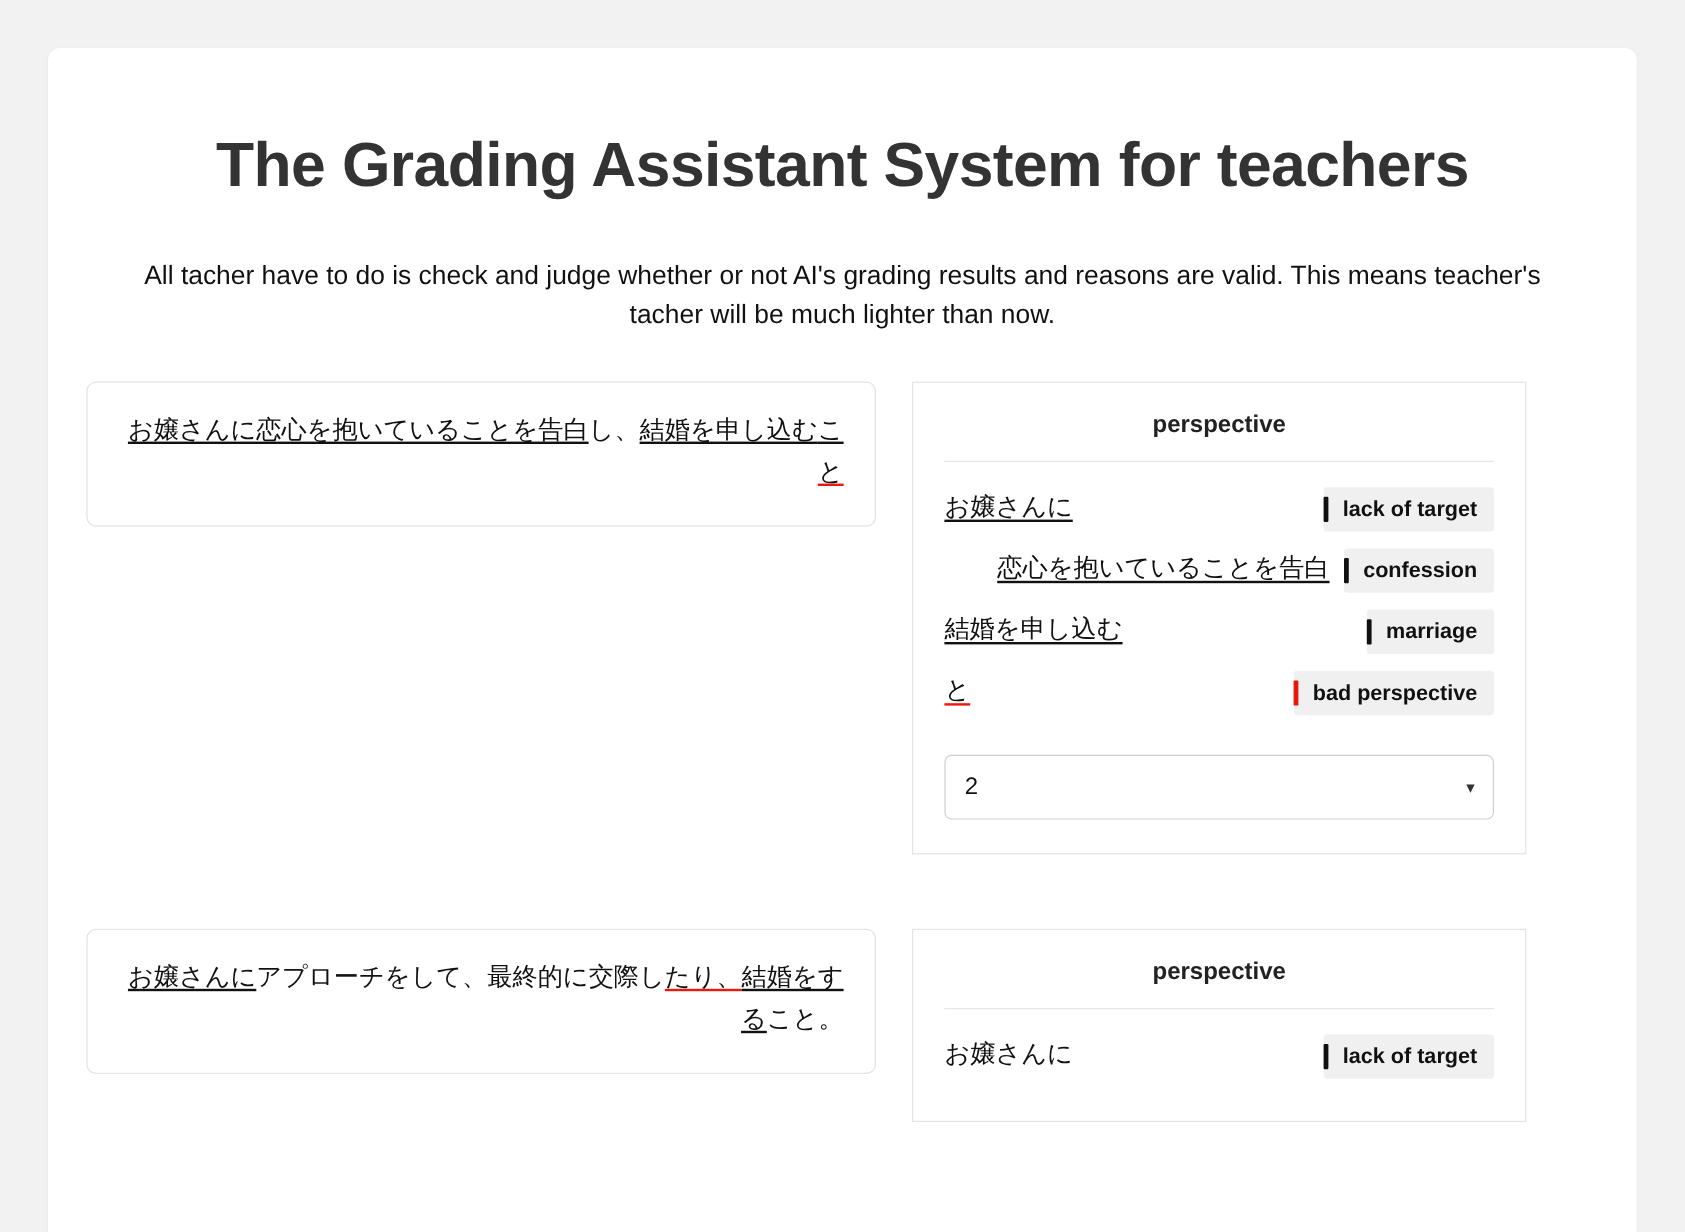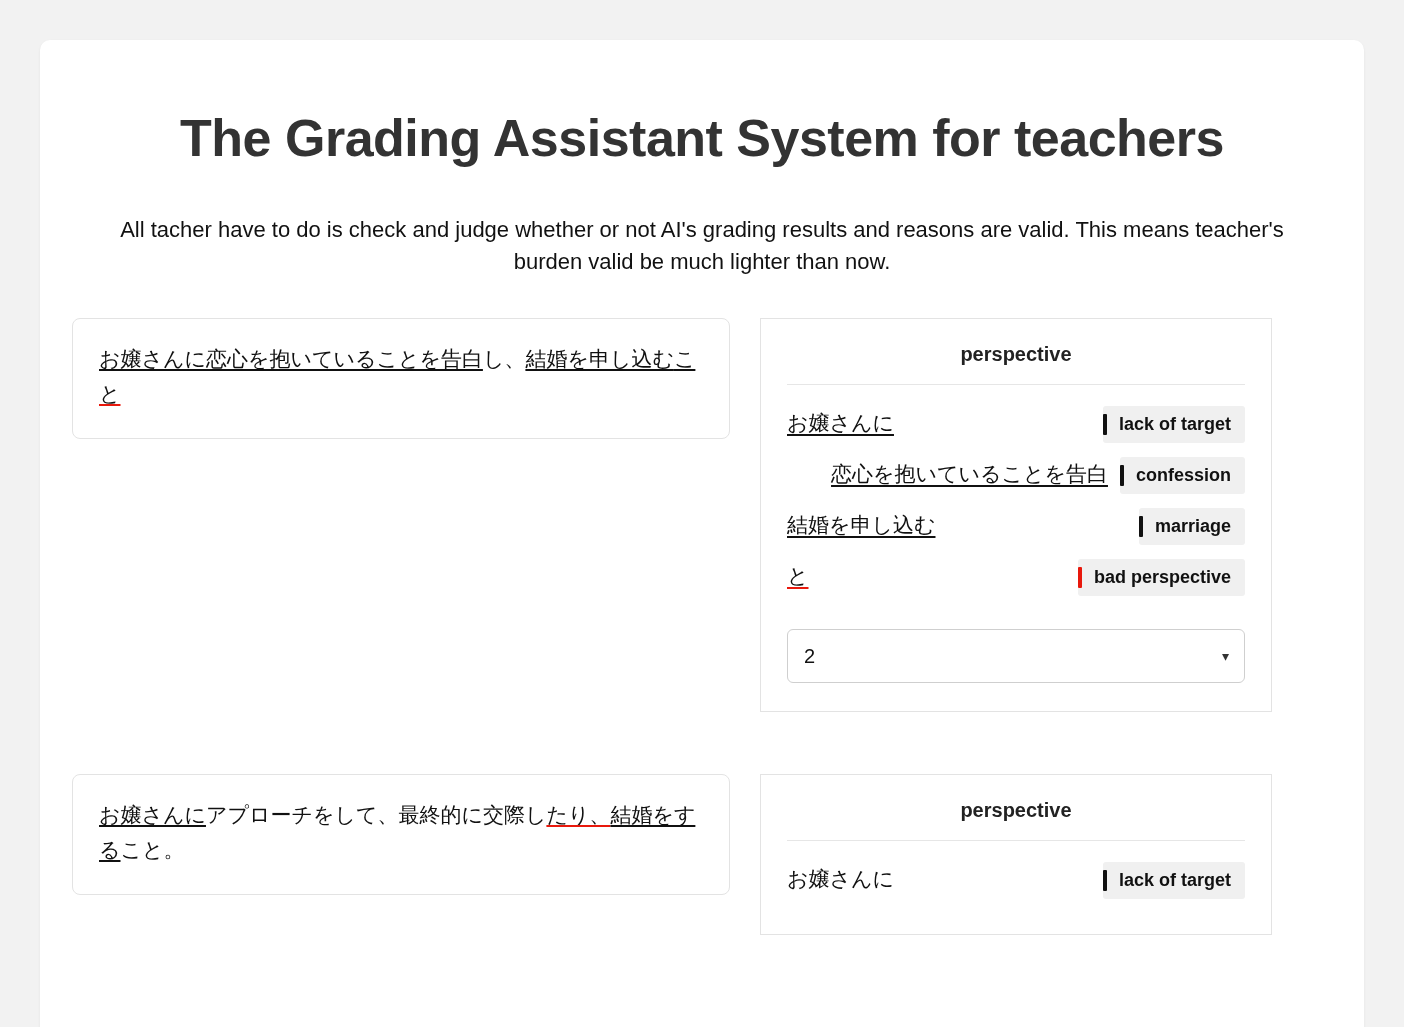--- a/index.html
+++ b/index.html
@@ -51,21 +51,21 @@
   .answer-card {
     border: 1px solid #e3e3e3;
     border-radius: 8px;
     background: #fff;
     padding: 22px 26px 26px 26px;
     margin-bottom: 22px;
   }
   .answer-text {
     font-size: 21px;
     line-height: 1.7;
-    text-align: left;
+    text-align: right;
     color: #111;
   }
   .answer-text .u { text-decoration: underline; text-decoration-color: #111; text-underline-offset: 3px; }
   .answer-text .ur { text-decoration: underline; text-decoration-color: #e8180c; text-underline-offset: 3px; }
 
   .persp-card {
     border: 1px solid #e3e3e3;
     border-radius: 0;
     background: #fff;
     padding: 24px 26px 28px 26px;
@@ -141,21 +141,21 @@
     color: #333;
     font-size: 14px;
   }
 </style>
 </head>
 <body>
 
 <div class="page-card">
 
   <h1 class="page-title">The Grading Assistant System for teachers</h1>
-  <p class="page-subtitle">All tacher have to do is check and judge whether or not AI's grading results and reasons are valid. This means teacher's burden valid be much lighter than now.</p>
+  <p class="page-subtitle">All tacher have to do is check and judge whether or not AI's grading results and reasons are valid. This means teacher's tacher will be much lighter than now.</p>
 
   <div class="columns">
     <div class="col-left">
       <div class="answer-card">
         <div class="answer-text">
           <span class="u">お嬢さんに恋心を抱いていることを告白</span><span>し、</span><span class="u">結婚を申し込む</span><span class="u">こ</span><span class="ur">と</span>
         </div>
       </div>
     </div>
 

